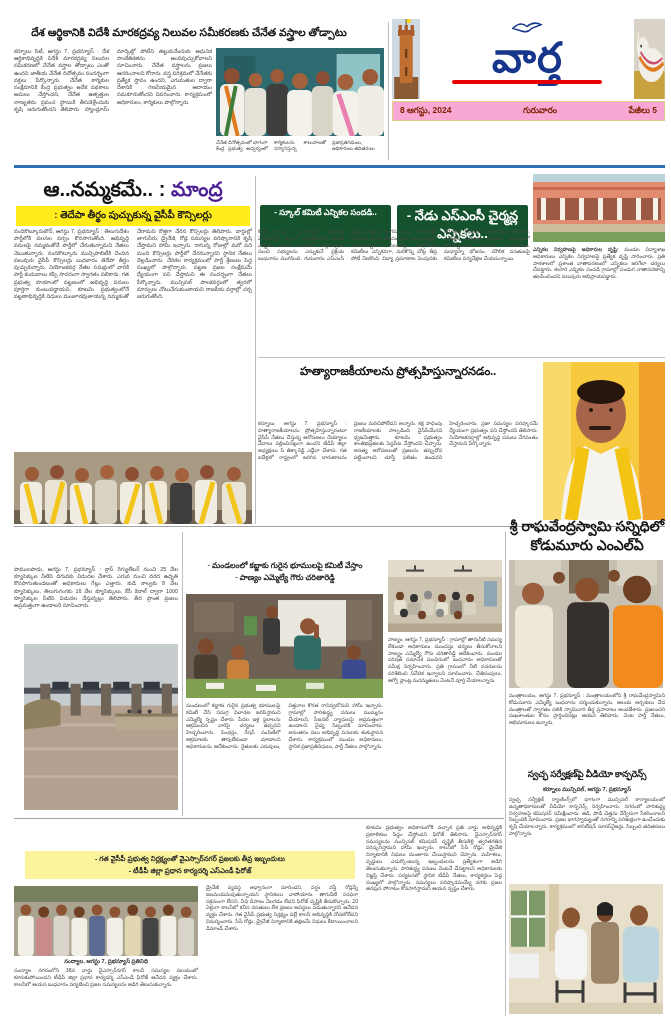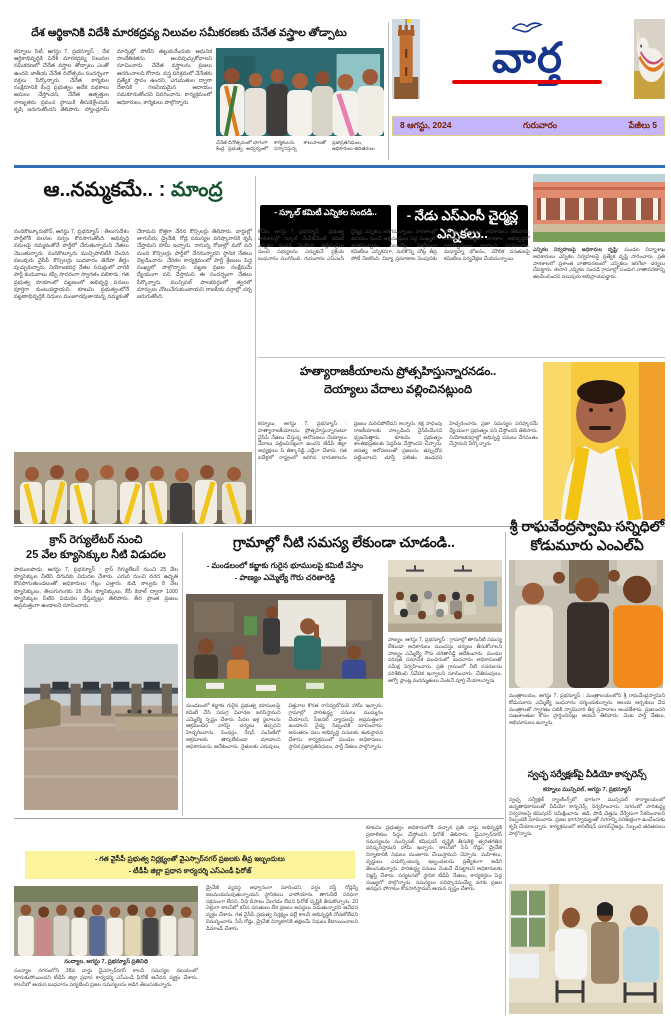--- a/index.html
+++ b/index.html
@@ -10,37 +10,37 @@
   .hl { font-weight:bold; color:#141414; }
   .center { text-align:center; }
   .nowrap { white-space:nowrap; }
   .body-text { font-size:5.4px; line-height:1.34; text-align:justify; color:#474747; overflow:hidden; }
   .cols2 { column-count:2; column-gap:8px; }
   .cols3 { column-count:3; column-gap:7px; }
   .photo { overflow:hidden; background:#d8d4cc; }
   .photo svg { display:block; width:100%; height:100%; }
   .yellow-box { background:#ffec1a; font-weight:bold; color:#1a1a1a; text-align:center; }
   .pale-yellow-box { background:#fcf49d; font-weight:bold; color:#2a2a2a; text-align:center; }
-  .blue-box { background:#000000; color:#fff; font-weight:bold; text-align:center; padding:3px 2px; border-radius:2px; }
+  .blue-box { background:#14532d; color:#fff; font-weight:bold; text-align:center; padding:3px 2px; border-radius:2px; }
   .vline { width:1px; background:#bdbdbd; }
   .hline { height:1px; background:#a3a3a3; }
-  .accent-magenta { color:#14532d; }
+  .accent-magenta { color:#4c1d95; }
   .accent-red { color:#e60012; }
   .dateline { font-weight:bold; color:#333; }
   
   .mast-red { height:36px; background:#e01b22; display:flex; align-items:center; justify-content:center;
               gap:9px; color:#fff; font-weight:bold; font-size:16px; border-radius:3px;
               box-shadow:0 1px 0 #9f1014; }
   .mast-divider { width:2px; height:20px; background:#fff; }
   .mast-mid { display:flex; align-items:flex-start; margin-top:3px; height:82px;gap:32px; }
   .mast-center { flex:1; display:flex; flex-direction:column; align-items:center; }
   .mast-title { font-size:42px; font-weight:800; color:#16368c; line-height:0.95; letter-spacing:1px; }
   .mast-underline { width:150px; height:4px; background:#e60000; margin-top:2px; border-radius:2px; }
-  .mast-strip { height:20px; background:#c4b5fd; border:1px solid #dccf80; display:flex; align-items:center;
-                justify-content:space-between; padding:0 7px; font-size:8.5px; font-weight:bold; color:#7c2100; margin-top:15px; }
+  .mast-strip { height:20px; background:#f9a8d4; border:1px solid #dccf80; display:flex; align-items:center;
+                justify-content:space-between; padding:0 7px; font-size:8.5px; font-weight:bold; color:#7c2100; margin-top:0; }
 </style>
 </head>
 <body>
 
 <div class="page">
 
   <div class="abs hl center nowrap" style="left:0;top:26px;width:378px;font-size:10.8px;">దేశ ఆర్థికానికి విదేశీ మారకద్రవ్య నిలువల సమీకరణకు చేనేత వస్త్రాల తోడ్పాటు</div>
   <div class="abs body-text cols2" style="left:14px;top:48px;width:198px;height:112px;">కర్నూలు సిటీ, ఆగస్టు 7, ప్రభన్యూస్ : దేశ ఆర్థికాభివృద్ధికి విదేశీ మారకద్రవ్య నిలువల సమీకరణలో చేనేత వస్త్రాల తోడ్పాటు ఎంతో ఉందని జాతీయ చేనేత దినోత్సవం సందర్భంగా వక్తలు పేర్కొన్నారు. చేనేత కార్మికుల సంక్షేమానికి కేంద్ర ప్రభుత్వం అనేక పథకాలు అమలు చేస్తోందని, చేనేత ఉత్పత్తుల నాణ్యతను ప్రపంచ స్థాయికి తీసుకెళ్లేందుకు కృషి జరుగుతోందని తెలిపారు. హ్యాండ్లూమ్ మార్కెట్లో పోటీని తట్టుకునేందుకు ఆధునిక సాంకేతికతను అందిపుచ్చుకోవాలని సూచించారు. చేనేత వస్త్రాలను ప్రజలు ఆదరించాలని కోరారు. వస్త్ర పరిశ్రమలో చేనేతకు ప్రత్యేక స్థానం ఉందని, ఎగుమతుల ద్వారా దేశానికి గణనీయమైన ఆదాయం సమకూరుతోందని వివరించారు. కార్యక్రమంలో అధికారులు, కార్మికులు పాల్గొన్నారు.</div>
   <div class="abs photo" style="left:216px;top:48px;width:168px;height:88px;">
     <svg viewBox="0 0 170 88" preserveAspectRatio="none">
@@ -114,20 +114,21 @@
       <span>గురువారం</span>
       <span>పేజీలు 5</span>
     </div>
   </div>
 
   <div class="abs" style="left:14px;top:165px;width:651px;height:3px;background:#2f6db6;"></div>
 
   <div class="abs hl center nowrap" style="left:14px;top:178px;width:238px;font-size:20px;">
     <span>ఆ..నమ్మకమే.. : </span><span class="accent-magenta">మాంద్ర</span>
   </div>
+  <div class="abs yellow-box" style="left:16px;top:206px;width:234px;font-size:9.8px;padding:3px 2px;">: తెదేపా తీర్థం పుచ్చుకున్న వైసీపీ కౌన్సిలర్లు</div>
   <div class="abs body-text cols2" style="left:14px;top:228px;width:238px;height:220px;">నందికొట్కూరుటౌన్, ఆగస్టు 7, ప్రభన్యూస్ : తెలుగుదేశం పార్టీలోకి వలసల పర్వం కొనసాగుతోంది. అభివృద్ధి పనులపై నమ్మకంతోనే పార్టీలో చేరుతున్నామని నేతలు చెబుతున్నారు. నందికొట్కూరు మున్సిపాలిటీకి చెందిన పలువురు వైసీపీ కౌన్సిలర్లు బుధవారం తెదేపా తీర్థం పుచ్చుకున్నారు. నియోజకవర్గ నేతల సమక్షంలో వారికి పార్టీ కండువాలు కప్పి సాదరంగా స్వాగతం పలికారు. గత ప్రభుత్వ హయాంలో పట్టణంలో అభివృద్ధి పనులు పూర్తిగా కుంటుపడ్డాయని, కూటమి ప్రభుత్వంలోనే పట్టణాభివృద్ధికి నిధులు మంజూరవుతాయన్న నమ్మకంతో చేరామని కొత్తగా చేరిన కౌన్సిలర్లు తెలిపారు. వార్డుల్లో తాగునీరు, డ్రైనేజీ, రోడ్ల సమస్యల పరిష్కారానికి కృషి చేస్తామని హామీ ఇచ్చారు. రానున్న రోజుల్లో మరో పది మంది కౌన్సిలర్లు పార్టీలో చేరనున్నారని స్థానిక నేతలు వెల్లడించారు. చేరికల కార్యక్రమంలో పార్టీ శ్రేణులు పెద్ద సంఖ్యలో పాల్గొన్నారు. పట్టణ ప్రజల సంక్షేమమే ధ్యేయంగా పని చేస్తామని ఈ సందర్భంగా నేతలు పేర్కొన్నారు. మున్సిపల్ పాలకవర్గంలో త్వరలో మార్పులు చోటుచేసుకుంటాయని రాజకీయ వర్గాల్లో చర్చ జరుగుతోంది.</div>
   <div class="abs photo" style="left:14px;top:452px;width:238px;height:72px;">
     <svg viewBox="0 0 238 72" preserveAspectRatio="none">
       <rect width="238" height="72" fill="#a89a83"></rect>
       <rect y="58" width="238" height="14" fill="#6f6250"></rect>
       <circle cx="18" cy="22" r="7" fill="#9b5a38"></circle>
         <rect x="6" y="30" width="22" height="42" rx="5" fill="#f1ede2"></rect>
         <path d="M12 32 L22 72" stroke="#f2c51c" stroke-width="5"></path>
       <circle cx="43" cy="20" r="7" fill="#8d4f33"></circle>
         <rect x="31" y="28" width="22" height="44" rx="5" fill="#e9e4d6"></rect>
@@ -179,45 +180,40 @@
     </svg>
   </div>
   <div class="abs body-text" style="left:533px;top:246px;width:132px;height:108px;font-size:5.1px;">
     <strong>ఎన్నికల నిర్వహణపై అధికారుల దృష్టి: </strong><span>మండల విద్యాశాఖ అధికారులు ఎన్నికల నిర్వహణపై ప్రత్యేక దృష్టి సారించారు. ప్రతి పాఠశాలలో ప్రశాంత వాతావరణంలో ఎన్నికలు జరిగేలా చర్యలు చేపట్టారు. ఈసారి ఎన్నికల సందడి గ్రామాల్లో పండుగ వాతావరణాన్ని తలపించిందని పలువురు అభిప్రాయపడ్డారు.</span>
   </div>
 
   <div class="abs hline" style="left:258px;top:357px;width:407px;background:#c0c0c0;"></div>
 
   <div class="abs hl center" style="left:258px;top:362px;width:280px;font-size:11.5px;line-height:1.6;font-family:Liberation Serif, serif;">
     <div class="nowrap">హత్యారాజకీయాలను ప్రోత్సహిస్తున్నారనడం..</div>
-    <div class="nowrap">దెయ్యాలు వేదాలు వల్లించినట్లుంది</div>
   </div>
   <div class="abs body-text cols3" style="left:258px;top:420px;width:280px;height:102px;font-size:5.1px;">కర్నూలు, ఆగస్టు 7, ప్రభన్యూస్ : హత్యారాజకీయాలను ప్రోత్సహిస్తున్నారంటూ వైసీపీ నేతలు చేస్తున్న ఆరోపణలు దెయ్యాలు వేదాలు వల్లించినట్లుగా ఉందని టీడీపీ జిల్లా అధ్యక్షులు పి తిక్కారెడ్డి ఎద్దేవా చేశారు. గత ఐదేళ్లలో రాష్ట్రంలో జరిగిన దారుణాలను ప్రజలు మరిచిపోలేదని అన్నారు. కక్ష సాధింపు రాజకీయాలకు పాల్పడింది వైసీపీయేనని ధ్వజమెత్తారు. కూటమి ప్రభుత్వం శాంతిభద్రతలకు పెద్దపీట వేస్తోందని చెప్పారు. అసత్య ఆరోపణలతో ప్రజలను తప్పుదోవ పట్టించాలని చూస్తే ఫలితం ఉండదని హెచ్చరించారు. ప్రజా సమస్యల పరిష్కారమే ధ్యేయంగా ప్రభుత్వం పని చేస్తోందని తెలిపారు. నియోజకవర్గాల్లో అభివృద్ధి పనులు వేగవంతం చేస్తామని పేర్కొన్నారు.</div>
   <div class="abs photo" style="left:543px;top:362px;width:122px;height:158px;">
     <svg viewBox="0 0 122 158" preserveAspectRatio="none">
       <rect width="122" height="158" fill="#f6c93e"></rect>
       <rect x="96" width="26" height="158" fill="#f0a02c"></rect>
       <rect width="28" height="158" fill="#f9d96a"></rect>
       <path d="M18 158 Q22 96 42 84 L58 92 L74 84 Q96 96 100 158 Z" fill="#f4f3ef"></path>
       <path d="M40 86 L28 158" stroke="#f3c413" stroke-width="13"></path>
       <path d="M78 86 L92 158" stroke="#f3c413" stroke-width="13"></path>
       <ellipse cx="58" cy="52" rx="25" ry="29" fill="#a6654a"></ellipse>
       <ellipse cx="58" cy="30" rx="24" ry="12" fill="#27160e"></ellipse>
       <rect x="46" y="64" width="22" height="4" rx="2" fill="#2b1a12"></rect>
       <circle cx="48" cy="48" r="2" fill="#27160e"></circle>
         <circle cx="68" cy="48" r="2" fill="#27160e"></circle>
     </svg>
   </div>
 
   <div class="abs hline" style="left:14px;top:526px;width:651px;"></div>
 
-  <div class="abs hl center" style="left:14px;top:532px;width:164px;font-size:11px;line-height:1.35;">
-    <div class="nowrap">క్రాస్ రెగ్యులేటర్ నుంచి</div>
-    <div class="nowrap">25 వేల క్యూసెక్కుల నీటి విడుదల</div>
-  </div>
   <div class="abs body-text" style="left:14px;top:566px;width:164px;height:74px;">పాములపాడు, ఆగస్టు 7, ప్రభన్యూస్ : క్రాస్ రెగ్యులేటర్ నుంచి 25 వేల క్యూసెక్కుల నీటిని దిగువకు విడుదల చేశారు. ఎగువ నుంచి వరద ఉధృతి కొనసాగుతుండటంతో అధికారులు గేట్లు ఎత్తారు. కుడి కాల్వకు 8 వేల క్యూసెక్కులు, తెలుగుగంగకు 16 వేల క్యూసెక్కులు, కేసీ కెనాల్ ద్వారా 1000 క్యూసెక్కుల నీటిని విడుదల చేస్తున్నట్లు తెలిపారు. తీర ప్రాంత ప్రజలు అప్రమత్తంగా ఉండాలని సూచించారు.</div>
   <div class="abs photo" style="left:24px;top:644px;width:154px;height:166px;">
     <svg viewBox="0 0 152 167" preserveAspectRatio="none">
       <rect width="152" height="167" fill="#c7cccf"></rect>
       <rect y="62" width="152" height="105" fill="#b3a08f"></rect>
       <rect y="80" width="152" height="3" fill="#c2b2a2"></rect>
         <rect y="104" width="152" height="3" fill="#c2b2a2"></rect>
         <rect y="132" width="152" height="3" fill="#bfae9d"></rect>
       <rect y="44" width="152" height="6" fill="#4c5258"></rect>
       <rect x="16" y="40" width="10" height="32" fill="#6e6458"></rect>
@@ -233,22 +229,21 @@
       <rect x="90" y="72" width="62" height="15" fill="#b7a98f"></rect>
       <rect x="90" y="70" width="62" height="3" fill="#857a5e"></rect>
       <circle cx="104" cy="68" r="2" fill="#3c3c3c"></circle>
         <circle cx="114" cy="68" r="2" fill="#3c3c3c"></circle>
         <circle cx="124" cy="68" r="2" fill="#3c3c3c"></circle>
     </svg>
   </div>
 
   <div class="abs vline" style="left:182px;top:532px;height:284px;"></div>
 
-  <div class="abs hl center nowrap" style="left:186px;top:534px;width:316px;font-size:14px;">గ్రామాల్లో నీటి సమస్య లేకుండా చూడండి..</div>
-  <div class="abs hl center" style="left:186px;top:560px;width:198px;font-size:7.8px;line-height:1.6;color:#222;">
+  <div class="abs hl center" style="left:186px;top:560px;width:198px;font-size:7.8px;line-height:1.6;color:#222;font-family:Liberation Serif, serif;">
     <div>- మండలంలో కబ్జాకు గురైన భూములపై కమిటీ వేస్తాం</div>
     <div>- పాణ్యం ఎమ్మెల్యే గౌరు చరితారెడ్డి</div>
   </div>
   <div class="abs photo" style="left:186px;top:594px;width:197px;height:104px;">
     <svg viewBox="0 0 197 103" preserveAspectRatio="none">
       <rect width="197" height="103" fill="#6e6052"></rect>
       <rect x="8" y="8" width="40" height="30" fill="#7d6e5e"></rect>
         <rect x="150" y="6" width="36" height="40" fill="#7d6e5e"></rect>
       <rect x="92" y="6" width="68" height="46" fill="#e9e6dd"></rect>
       <rect x="58" y="22" width="13" height="19" fill="#5f8f4f"></rect>

